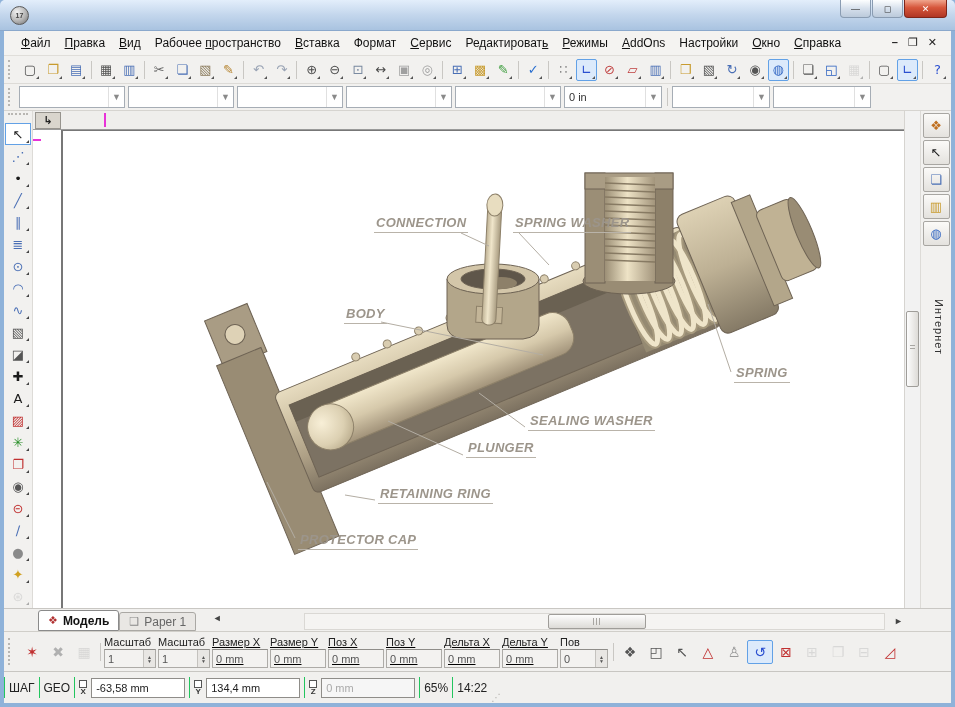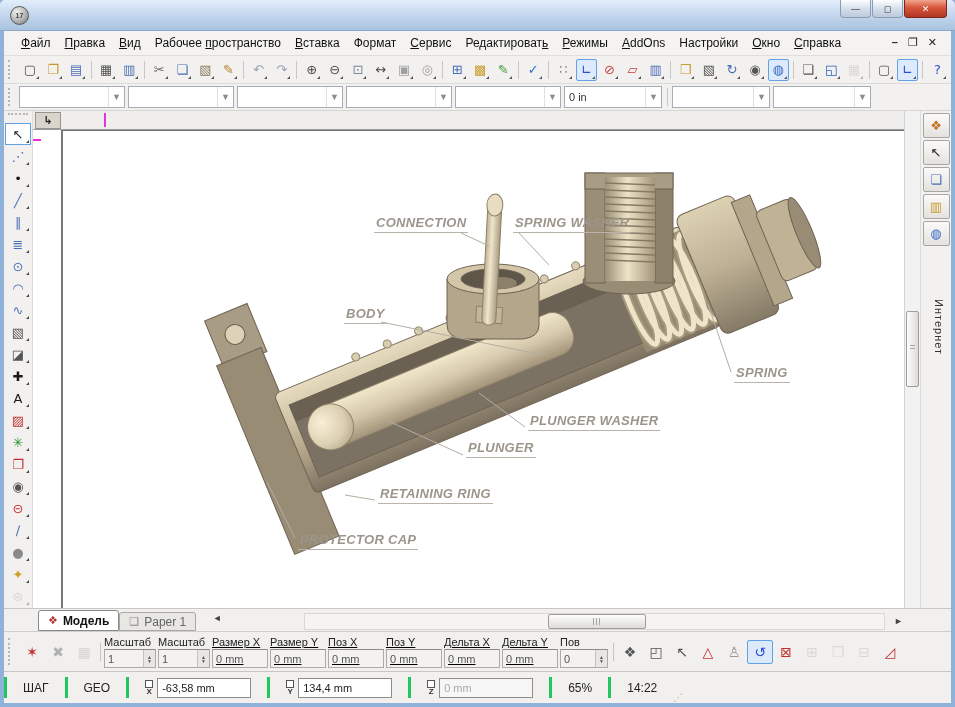--- a/index.html
+++ b/index.html
@@ -114,21 +114,21 @@
   .fbox{height:17px;background:#f3f2f0;border:1px solid #adaba7;border-top-color:#8f8d89;
     display:flex;align-items:center;font-size:11px;color:#555;}
   .fbox .fval{flex:1;padding-left:3px;white-space:nowrap;overflow:hidden;}
   .fbox .spin{display:none;width:11px;height:100%;border-left:1px solid #c4c2be;background:#e8e6e3;
     flex-direction:column;align-items:center;justify-content:center;font-size:5px;color:#555;line-height:4px;}
   .field.has-spin .spin{display:flex;}
   .field.w-scale{width:52px;} .field.w-mm{width:56px;text-decoration:underline;} .field.w-rot{width:48px;}
   
   .statusbar{height:31px;flex:0 0 31px;background:#f1f0ee;border-top:1px solid #c8c6c2;
     display:flex;align-items:center;font-size:12px;color:#222;}
-  .scell{border-left:3px solid #22c55e;height:70%;display:flex;align-items:center;justify-content:center;padding:0 16px;}
+  .scell{border-left:1px solid #22c55e;height:70%;display:flex;align-items:center;justify-content:center;padding:0 4px;}
   .smsg{flex:1;padding-left:10px;}
   .coordgrp{display:flex;align-items:center;gap:4px;}
   .cicon{display:flex;flex-direction:column;align-items:center;line-height:1;}
   .cicon .sq{width:6px;height:6px;border:1px solid #555;background:#fff;}
   .cicon .cl{font-size:8px;font-weight:bold;color:#333;}
   .cinput{width:88px;height:18px;border:1px solid #8f8d89;background:#fff;display:flex;
     align-items:center;padding-left:4px;font-size:11px;color:#222;}
   .cinput.disabled{color:#aaa;background:#f6f6f6;}
   .sgrip{width:14px;color:#b5b3af;font-size:10px;align-self:flex-end;}
 </style>
@@ -535,21 +535,21 @@
           <path d="M430,344 L355,310"></path>
           <path d="M342,389 L312,384"></path>
           <path d="M262,427 L234,371"></path>
         </g>
       </svg>
 
       <div class="ann" style="left:341px;top:104px;">CONNECTION</div>
       <div class="ann" style="left:480px;top:104px;">SPRING WASHER</div>
       <div class="ann" style="left:311px;top:195px;">BODY</div>
       <div class="ann" style="left:701px;top:254px;font-style:italic;">SPRING</div>
-      <div class="ann" style="left:495px;top:302px;">PLUNGER WASHER</div>
+      <div class="ann" style="left:495px;top:302px;">SEALING WASHER</div>
       <div class="ann" style="left:433px;top:329px;">PLUNGER</div>
       <div class="ann" style="left:345px;top:375px;">RETAINING RING</div>
       <div class="ann" style="left:265px;top:421px;">PROTECTOR CAP</div>
     </div>
 
     <div class="vscroll">
       <div class="vthumb"></div>
     </div>
 
     <div class="righttools">

